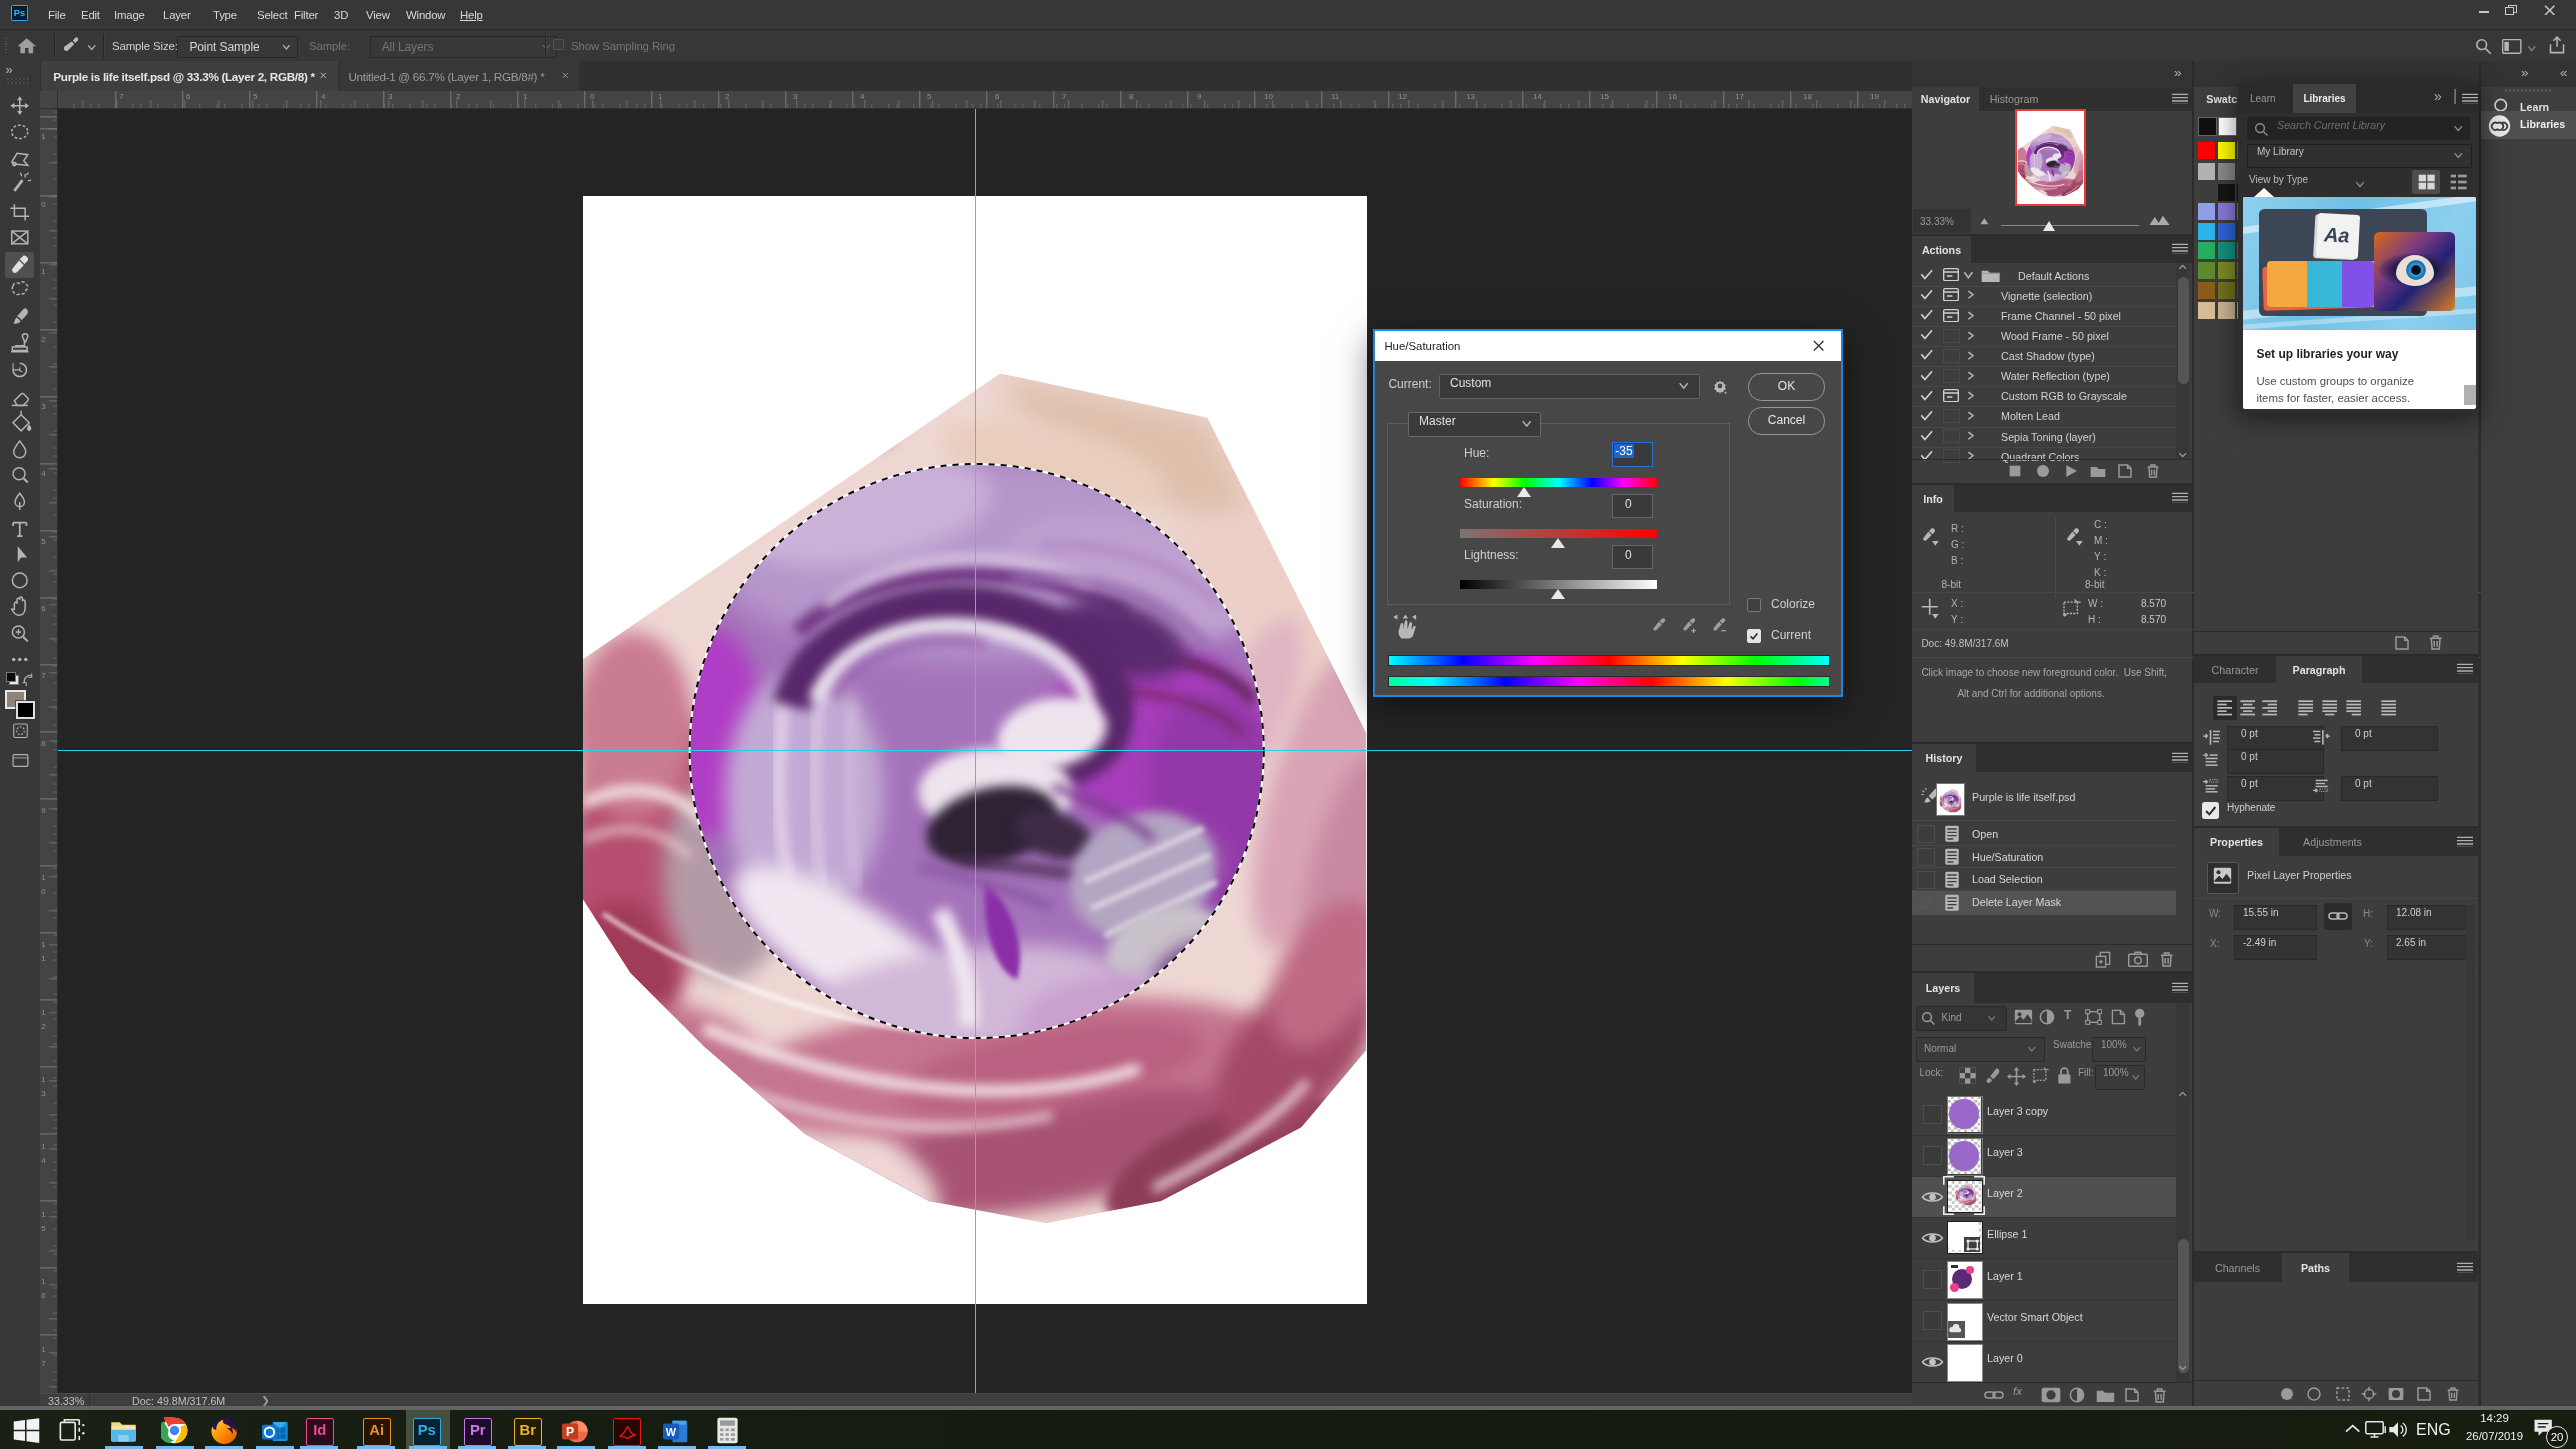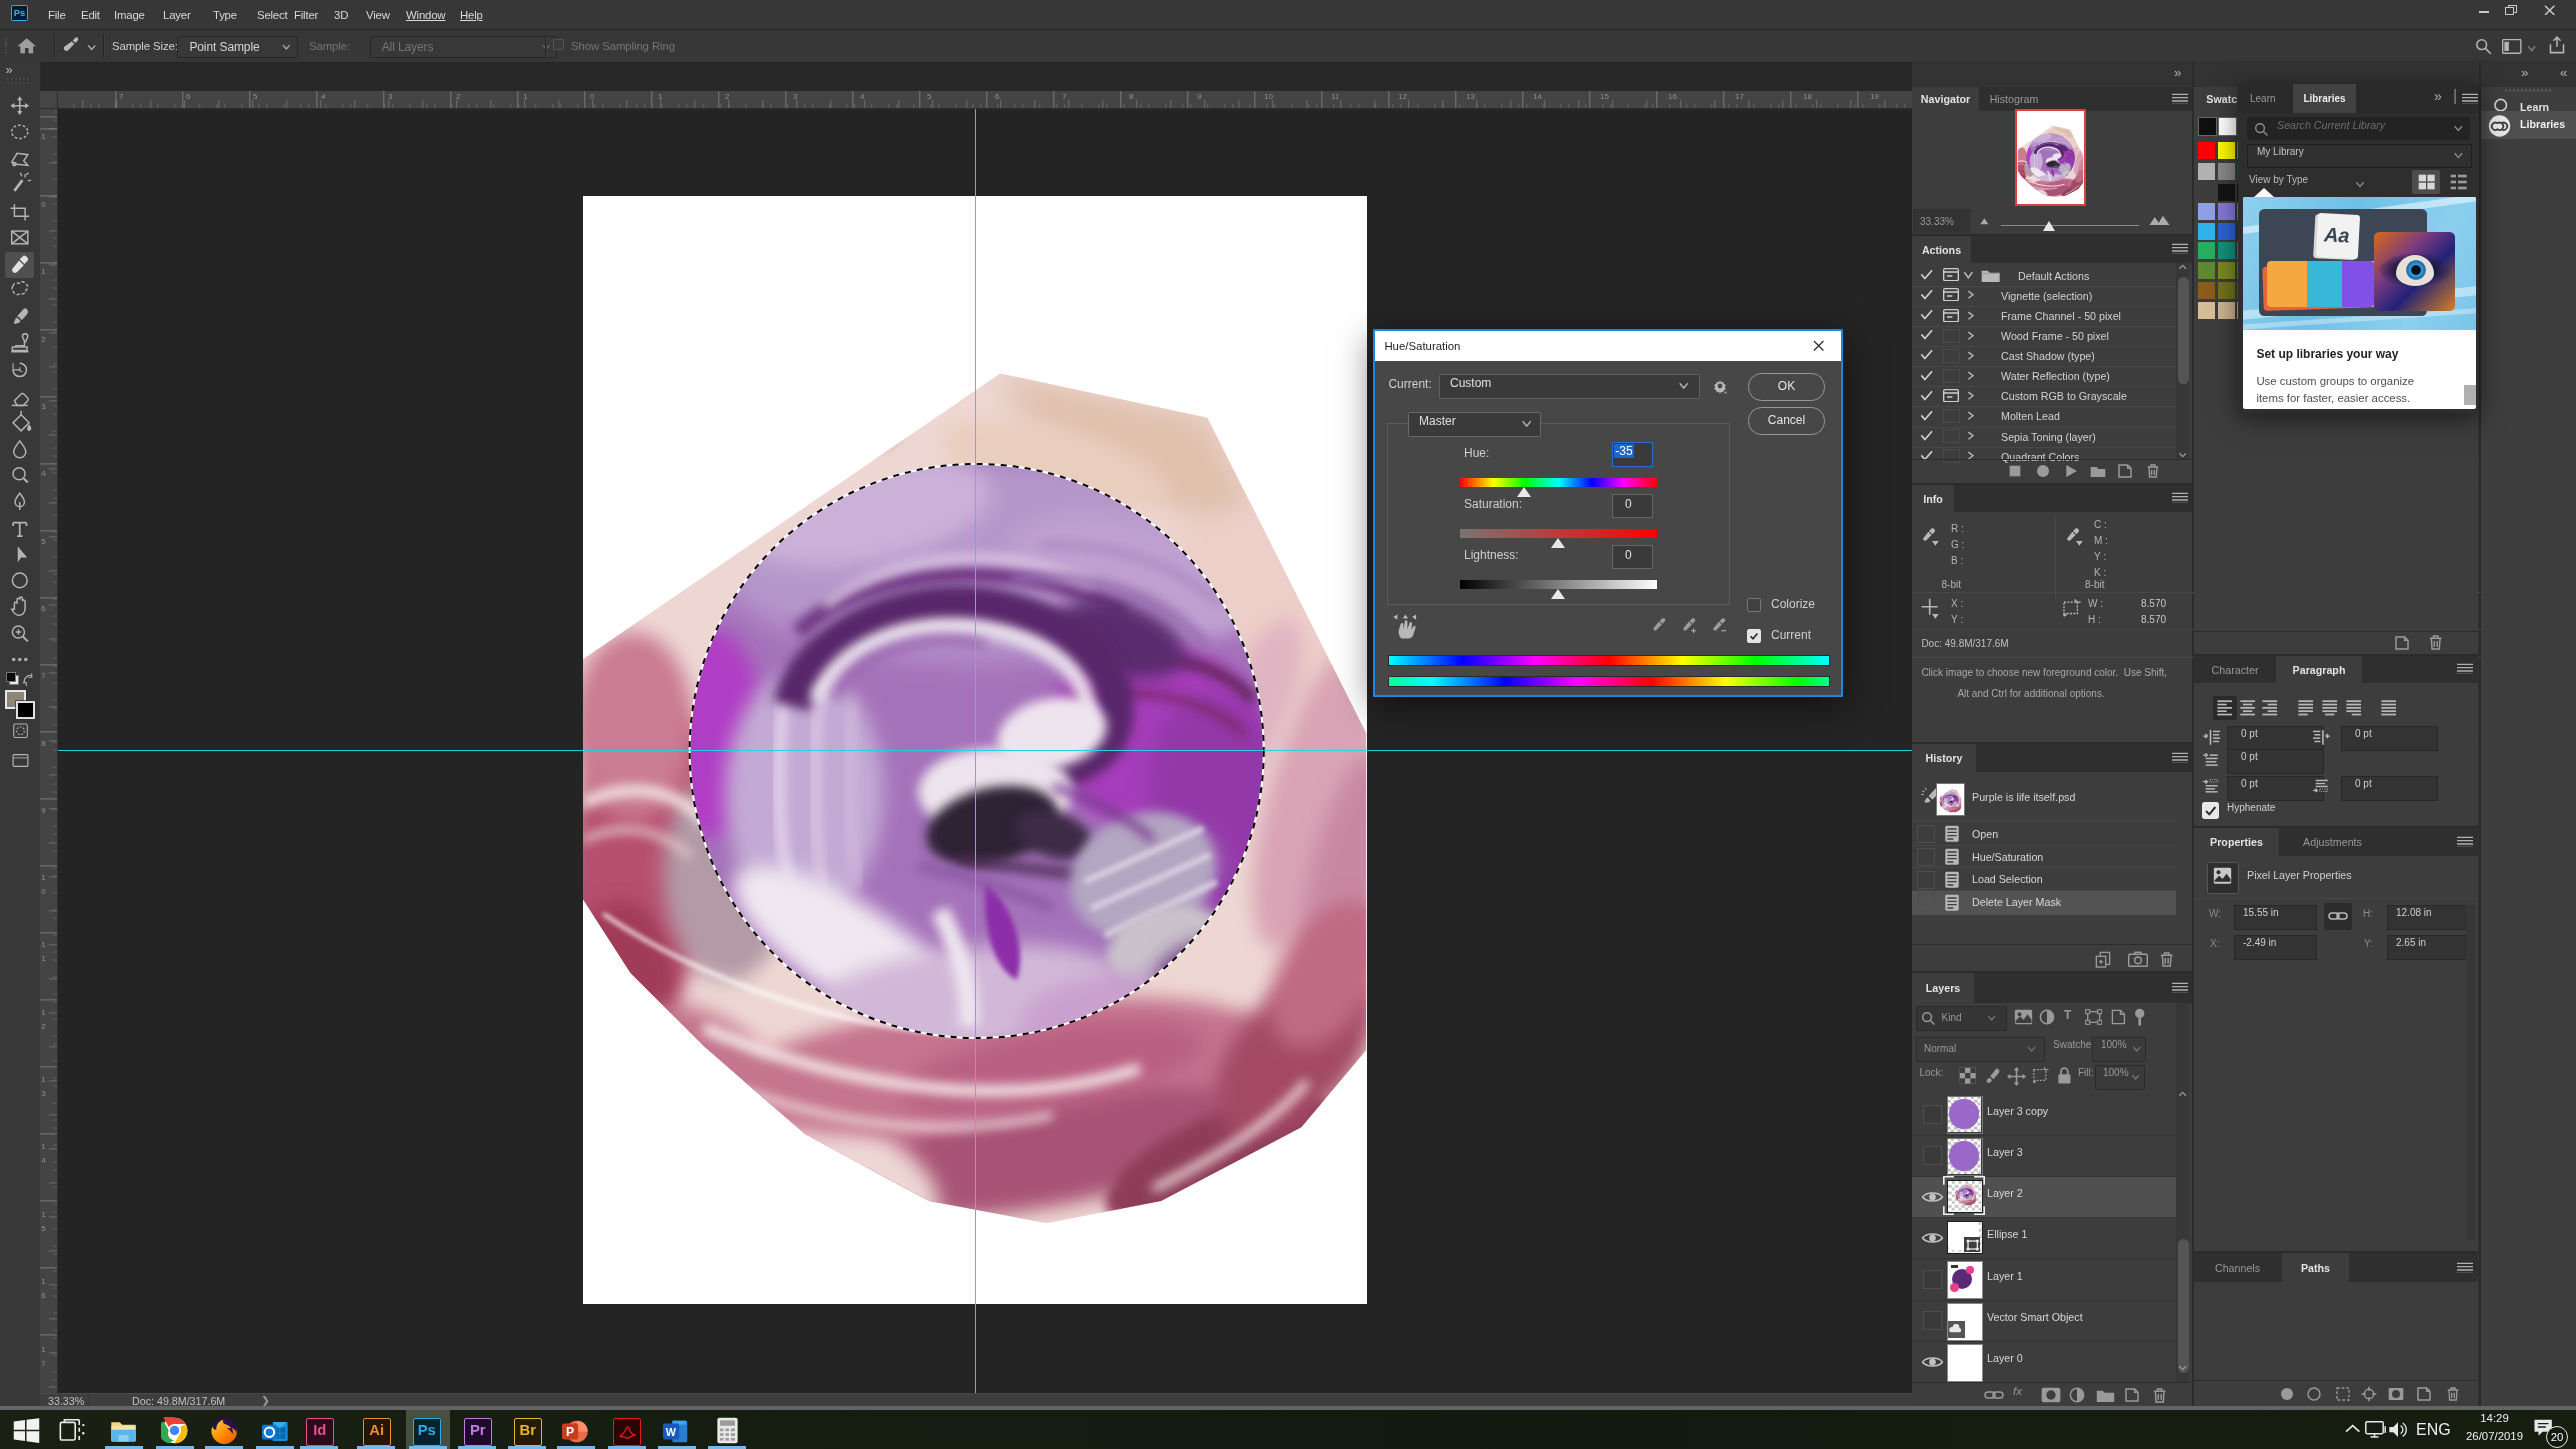--- a/index.html
+++ b/index.html
@@ -58,21 +58,21 @@
   <div class="abs" style="left:10.7px;top:4.7px;width:15.4px;height:14.8px;background:#001e30;border:1px solid #34a6f8;border-radius:1.3px;color:#3bb1ff;font-size:9.4px;font-weight:bold;text-align:center;line-height:14.8px;">Ps</div>
   <div class="menuitem" style="left:48px;">File</div>
   <div class="menuitem" style="left:81px;">Edit</div>
   <div class="menuitem" style="left:114px;">Image</div>
   <div class="menuitem" style="left:163px;">Layer</div>
   <div class="menuitem" style="left:213px;">Type</div>
   <div class="menuitem" style="left:257px;">Select</div>
   <div class="menuitem" style="left:294px;">Filter</div>
   <div class="menuitem" style="left:334px;">3D</div>
   <div class="menuitem" style="left:366px;">View</div>
-  <div class="menuitem" style="left:406px;text-decoration:underline;">Window</div>
+  <div class="menuitem" style="left:406px;">Window</div>
   <div class="menuitem" style="left:460px;text-decoration:underline;">Help</div>
 
   <div class="abs" style="left:2479px;top:10.7px;width:10px;height:2.7px;background:#c9c9c9;"></div>
   <div class="abs" style="left:2508px;top:4.7px;width:7.4px;height:6px;border:1.3px solid #c9c9c9;"></div>
   <div class="abs" style="left:2505px;top:7.4px;width:7.4px;height:6px;border:1.3px solid #c9c9c9;background:#373737;"></div>
   <svg class="abs" style="left:2544px;top:4.7px" width="11.4" height="10.7" viewBox="0 0 17 16">
         <path d="M1.5 1 L15.5 15 M15.5 1 L1.5 15" stroke="#c9c9c9" stroke-width="2.2"></path>
       </svg>
 </div>
 
@@ -222,20 +222,34 @@
  <svg class="abs" style="left:8.7px;top:661px" width="23" height="17.4" viewBox="0 0 36 36" fill="none" stroke="#b4b4b4" stroke-width="2.2">
         <rect x="4" y="4" width="28" height="28" rx="3"></rect>
         <circle cx="18" cy="18" r="8" stroke-dasharray="4 3"></circle>
       </svg>
  <svg class="abs" style="left:8.7px;top:690px" width="23" height="19" viewBox="0 0 36 36" fill="none" stroke="#b4b4b4" stroke-width="2.2">
         <rect x="4" y="7" width="28" height="22" rx="2"></rect>
         <path d="M4 13 h28" stroke-width="1.6"></path>
       </svg>
 </div>
 
+<div class="abs" id="tabrow">
+  <div class="dtab" style="left:1.3px;top:0;width:297px;background:#3f3f3f;color:#e6e6e6;font-weight:bold;">
+    <span style="margin-left:12px;">Purple is life itself.psd @ 33.3% (Layer 2, RGB/8) *</span>
+  </div>
+  <svg class="abs" style="left:280px;top:11.4px" width="6.7" height="6.7" viewBox="0 0 17 17">
+        <path d="M2 2 L15 15 M15 2 L2 15" stroke="#c2c2c2" stroke-width="2.4"></path>
+      </svg>
+  <div class="dtab" style="left:299px;top:0;width:240px;background:#373737;color:#9c9c9c;">
+    <span style="margin-left:9.4px;">Untitled-1 @ 66.7% (Layer 1, RGB/8#) *</span>
+  </div>
+  <svg class="abs" style="left:522px;top:11.4px" width="6.7" height="6.7" viewBox="0 0 17 17">
+        <path d="M2 2 L15 15 M15 2 L2 15" stroke="#9c9c9c" stroke-width="2.4"></path>
+      </svg>
+</div>
 
 <div class="abs" id="canvas">
   <div id="page"></div>
   <svg width="0" height="0" style="position:absolute">
 <defs>
 <symbol id="artmini" viewBox="0 0 1169 1651">
  <defs>
   <clipPath id="photoclip">
                 <path d="M622 264 L931 330 L1168 801 L1168 1273 L1071 1388 L862 1498 L691 1531 L516 1498 L331 1398 L181 1268 L71 1158 L0 1048 L0 690 Z"></path>
               </clipPath>

